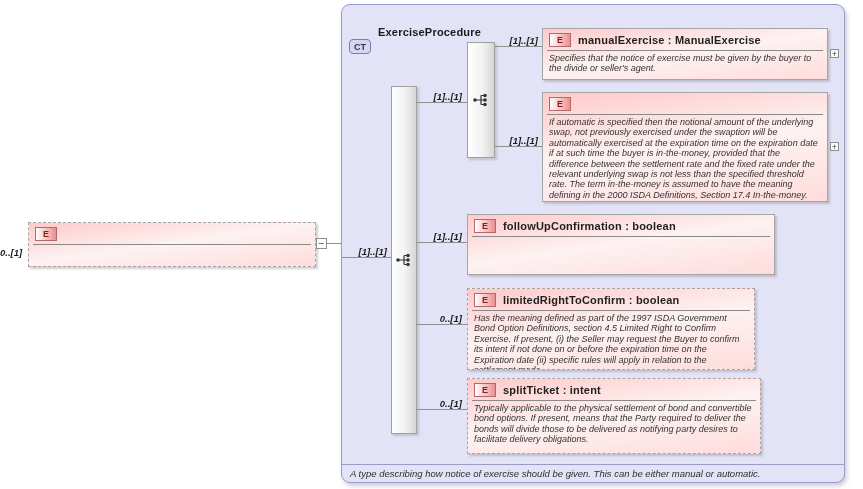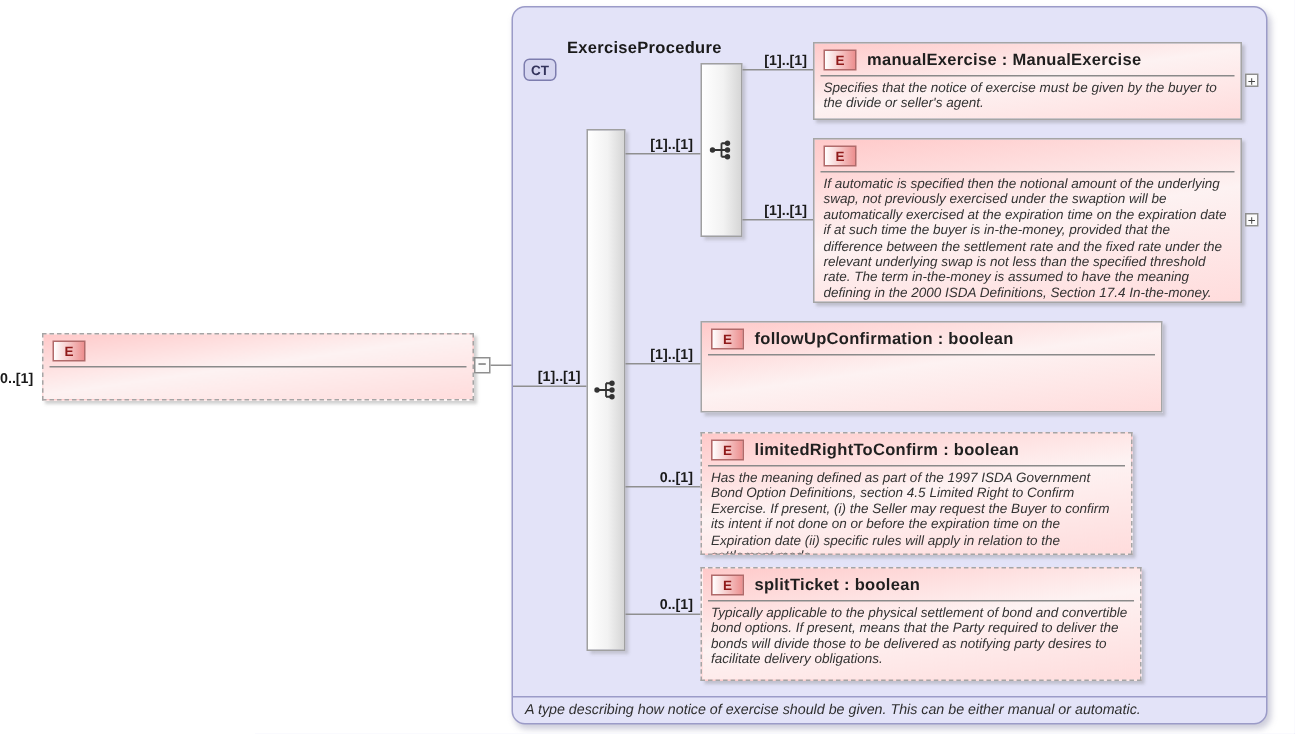--- a/index.html
+++ b/index.html
@@ -37,21 +37,21 @@
     color:#8f1a1a; font-size:9px; font-weight:bold;
     display:flex; align-items:center; justify-content:center;
   }
   .etitle { font-size:11px; font-weight:bold; color:#1f1f1f; white-space:nowrap; letter-spacing:.2px; }
   .esep { border-top:1px solid #8a8a8a; margin:2px 4px 2px 4px; }
   .edesc { font-style:italic; font-size:9px; line-height:10.4px; color:#333333; padding:0 6px 2px 6px; }
 
   
   .hline { position:absolute; height:1px; background:#8f8f8f; }
   .card {
-    position:absolute; font-size:9.5px; font-weight:bold; 
+    position:absolute; font-size:9.5px; font-weight:bold; font-style:italic;
     color:#1a1a1a; white-space:nowrap; text-align:right;
   }
   .bar {
     position:absolute; box-sizing:border-box;
     background:linear-gradient(to right, #ffffff 0%, #f2f2f2 55%, #d6d6d6 100%);
     border:1px solid #a0a0a0; box-shadow:2px 2px 2px rgba(120,120,120,0.3);
     display:flex; align-items:center; justify-content:center;
   }
   .toggle {
     position:absolute; box-sizing:border-box; background:#fcfcfc; border:1px solid #8f8f8f;
@@ -153,19 +153,19 @@
     </div>
     <div class="esep"></div>
     <div class="edesc">Has the meaning defined as part of the 1997 ISDA Government Bond Option Definitions, section 4.5 Limited Right to Confirm Exercise. If present, (i) the Seller may request the Buyer to confirm its intent if not done on or before the expiration time on the Expiration date (ii) specific rules will apply in relation to the settlement mode.</div>
   </div>
 
   <div class="hline" style="left:417px; top:409px; width:50px;"></div>
   <div class="card" style="left:415px; top:398px; width:47px;">0..[1]</div>
   <div class="ebox dashed" style="left:467px; top:378px; width:294px; height:76px;">
     <div class="ebox-header">
       <span class="ebadge">E</span>
-      <span class="etitle">splitTicket : boolean</span>
+      <span class="etitle">splitTicket : intent</span>
     </div>
     <div class="esep"></div>
     <div class="edesc">Typically applicable to the physical settlement of bond and convertible bond options. If present, means that the Party required to deliver the bonds will divide those to be delivered as notifying party desires to facilitate delivery obligations.</div>
   </div>
 
 </div>
 
 </body></html>

